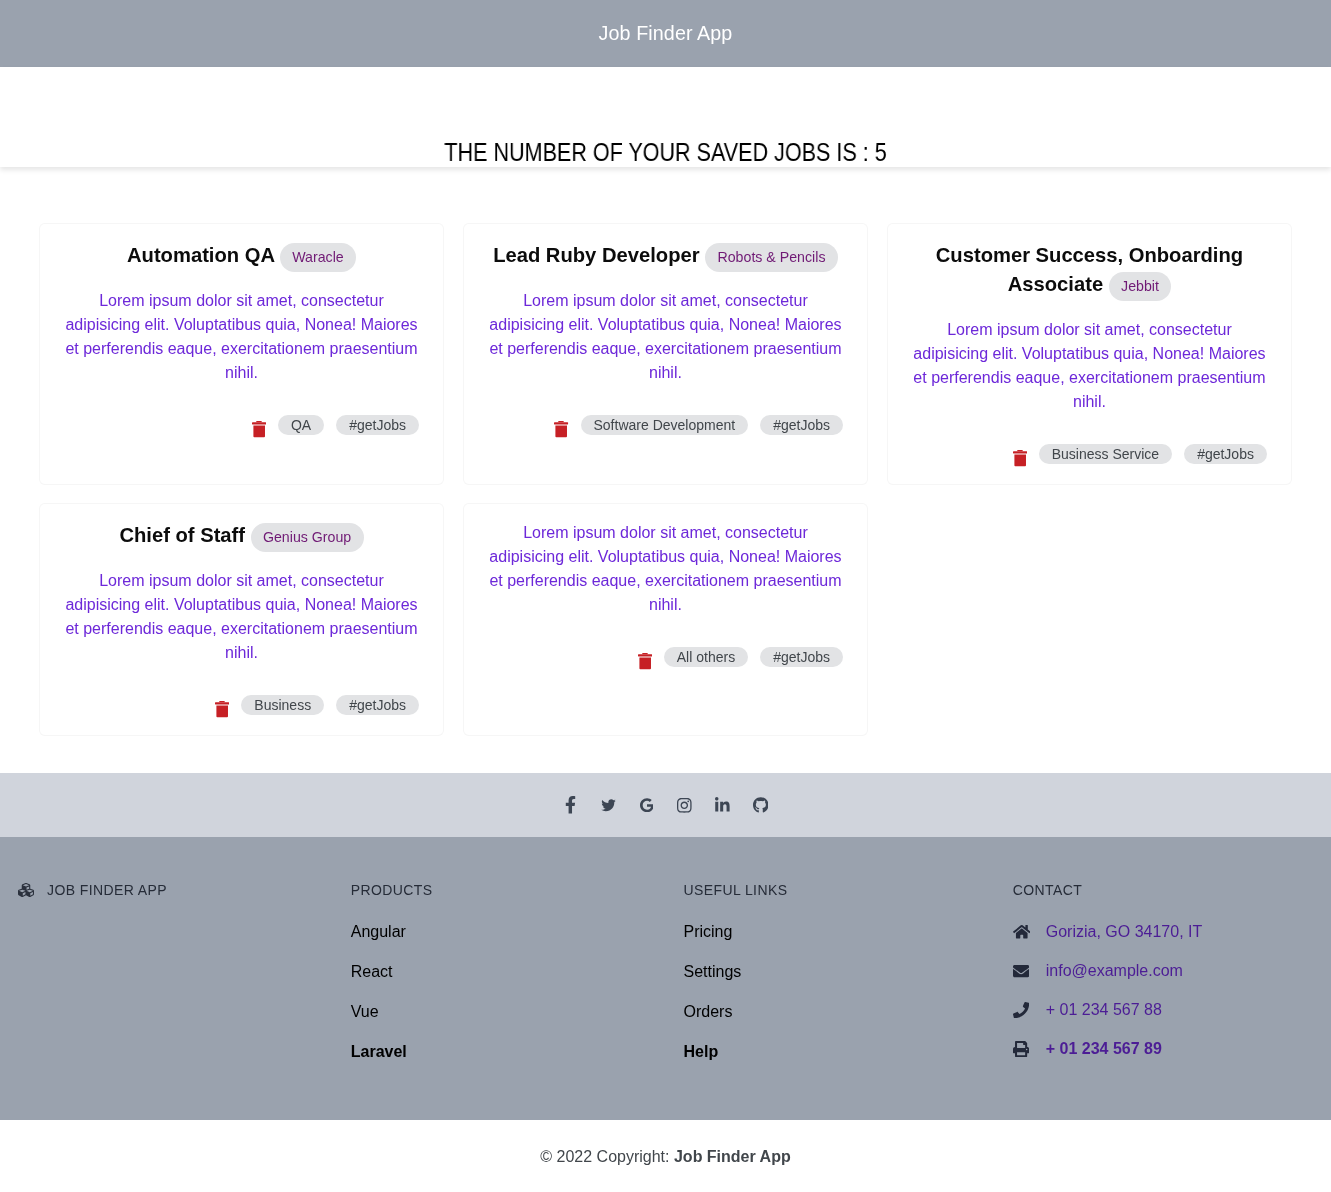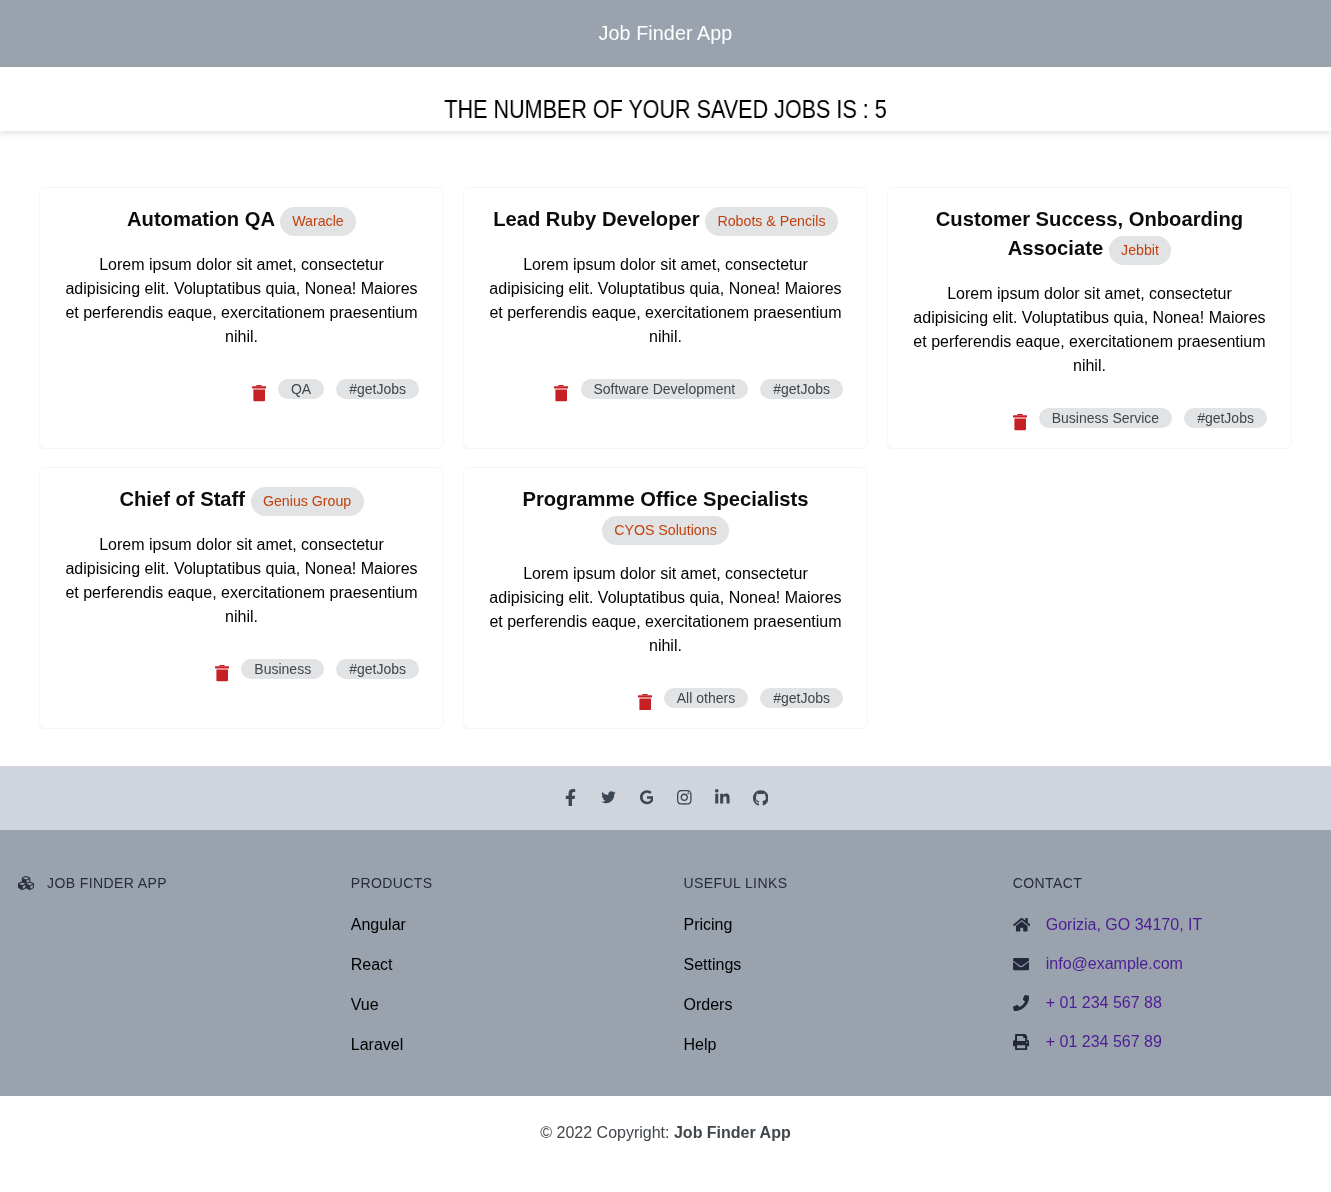--- a/index.html
+++ b/index.html
@@ -19,22 +19,22 @@
     background: #9aa2ae;
     display: flex;
     align-items: center;
     justify-content: center;
   }
   .navbar-brand { color:#fff; font-size:19.7px; letter-spacing:.1px; text-decoration:none; }
 
   
   .saved-head {
     background:#fff;
-    height: 64px;
-    display:flex; align-items:center; justify-content:center;
+    height: 100px;
+    display:flex; align-items:flex-end; justify-content:center;
     box-shadow: 0 3px 5px rgba(0,0,0,.10);
     position: relative; z-index: 2;
     padding-top: 20px;
   }
   .saved-head h2 { margin:0; font-size:25px; font-weight:400; letter-spacing:0; color:#000; display:inline-block; transform:scaleX(0.862); transform-origin:center; white-space:nowrap; will-change:transform; -webkit-font-smoothing:antialiased;}
 
   
   .cards-wrap { padding: 56px 29.5px 19px 29.5px; background:#fff; }
   .row { display:flex; flex-wrap:wrap; }
   .col { width: 33.3333%; padding: 0 9.5px; display:flex; }
@@ -44,32 +44,32 @@
     background:#fff;
     padding: 17px 24px 20px 24px;
     text-align:center;
     margin-bottom: 18px;
     width:100%;
   }
   .card-title { margin:0 0 18px 0; font-size:20.2px; font-weight:700; line-height:1.42; color:#0c0c0c; }
   .badge-company {
     display:inline-block;
     background:#e2e3e5;
-    color:#c2410c;
+    color:#701a75;
     border-radius: 50rem;
     padding: 0 12.3px;
     font-size:14.2px;
     font-weight:400;
     line-height:29px;
     height:29px;
     vertical-align: middle;
     position: relative;
     top:1px;
   }
-  .card-text { margin:0 0 30px 0; color:#000000; font-size:16px; line-height:1.5; }
+  .card-text { margin:0 0 30px 0; color:#6d28d9; font-size:16px; line-height:1.5; }
   .tagrow { display:flex; align-items:center; justify-content:flex-end; }
   .tag {
     background:#e2e3e5; color:#41464b; border-radius:50rem;
     padding:0 13px; font-size:14px; line-height:20px; height:20px;
     display:inline-block; margin-left:12px;
   }
   .trash-btn { background:none; border:none; padding:0; margin:0; cursor:pointer; display:flex; align-items:center; position:relative; top:4.5px;}
   .trash-btn svg { display:block; }
 
   
@@ -82,21 +82,21 @@
   .footer-main { background:#9aa2ae; padding: 45px 0 42px 0; }
   .footer-inner { display:flex; padding: 0; }
   .fcol { padding: 0 12px 0 18px; width:25%; }
   .fcol:last-child { padding-left:14.5px; }
   .fcol h6 { margin:0 0 25px 0; font-size:14px; font-weight:400; text-transform:uppercase; letter-spacing:.4px; color:#262c38; display:flex; align-items:center;}
   .fcol h6 .brand-icon { margin-right:11px; display:inline-flex; align-items:center; }
   .fcol h6 .brand-icon svg { fill:#2b313d; display:block; }
   .fcol p { margin:0; color:#3c4350; font-size:16px; line-height:1.46; max-width:300px; }
   .fcol ul { list-style:none; margin:0; padding:0; }
   .fcol li { margin-bottom:22px; }
-  .fcol li:last-child { margin-bottom:0; }
+  .fcol li:last-child { margin-bottom:17px;font-weight:bold; }
   .fcol a { color:#000000; text-decoration:none; font-size:16px; }
   .contact li { display:flex; align-items:center; color:#4c1d95; font-size:16px; margin-bottom:21px;}
   .contact .ci { width:24px; display:inline-flex; align-items:center; justify-content:flex-start; margin-right:9px; }
   .contact .ci svg { fill:#23293a; display:block; }
   .copyright { background:#fff; text-align:center; padding:28px 0; font-size:16px; color:#41464b;}
   .copyright .brand { font-weight:700; }
 </style>
 </head>
 <body>
 
@@ -181,21 +181,20 @@
                 </svg>
               </span>
             </button>
             <span class="tag">Business</span>
             <span class="tag">#getJobs</span>
           </div>
         </div>
       </div>
       <div class="col">
         <div class="card">
-          <h5 class="card-title"><span>Programme Office Specialists</span> <span class="badge-company">CYOS Solutions</span></h5>
           <p class="card-text">Lorem ipsum dolor sit amet, consectetur adipisicing elit. Voluptatibus quia, Nonea! Maiores et perferendis eaque, exercitationem praesentium nihil.</p>
           <div class="tagrow">
             <button class="trash-btn">
               <span class="trash-icon" style="color:#c62025">
                 <svg fill="#c62025" width="14.2" height="16.6" viewBox="0 0 142 166" aria-hidden="true">
                   <path d="M44 2a2 2 0 0 1 2-2h47a2 2 0 0 1 2 2v11H44V2z"></path>
                   <path d="M0 17a4 4 0 0 1 4-4h133a4 4 0 0 1 4 4v14a4 4 0 0 1-4 4H4a4 4 0 0 1-4-4V17z"></path>
                   <path d="M14 46a2 2 0 0 1 2-2h112a2 2 0 0 1 2 2v107a9 9 0 0 1-9 9H23a9 9 0 0 1-9-9V46z"></path>
                 </svg>
               </span>

